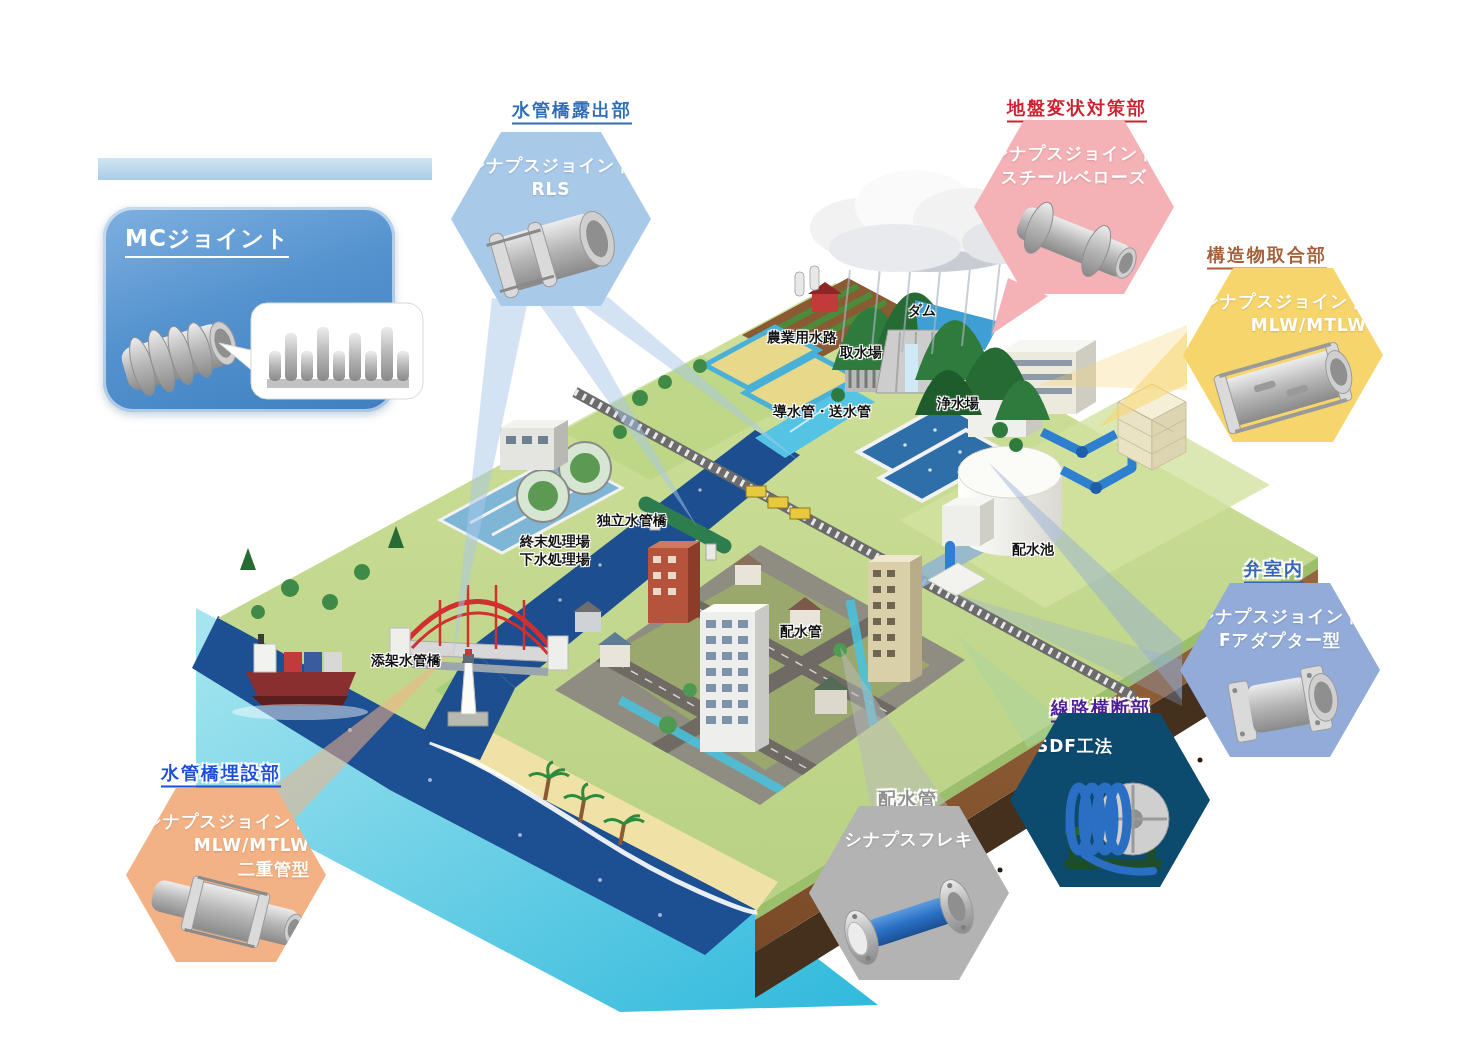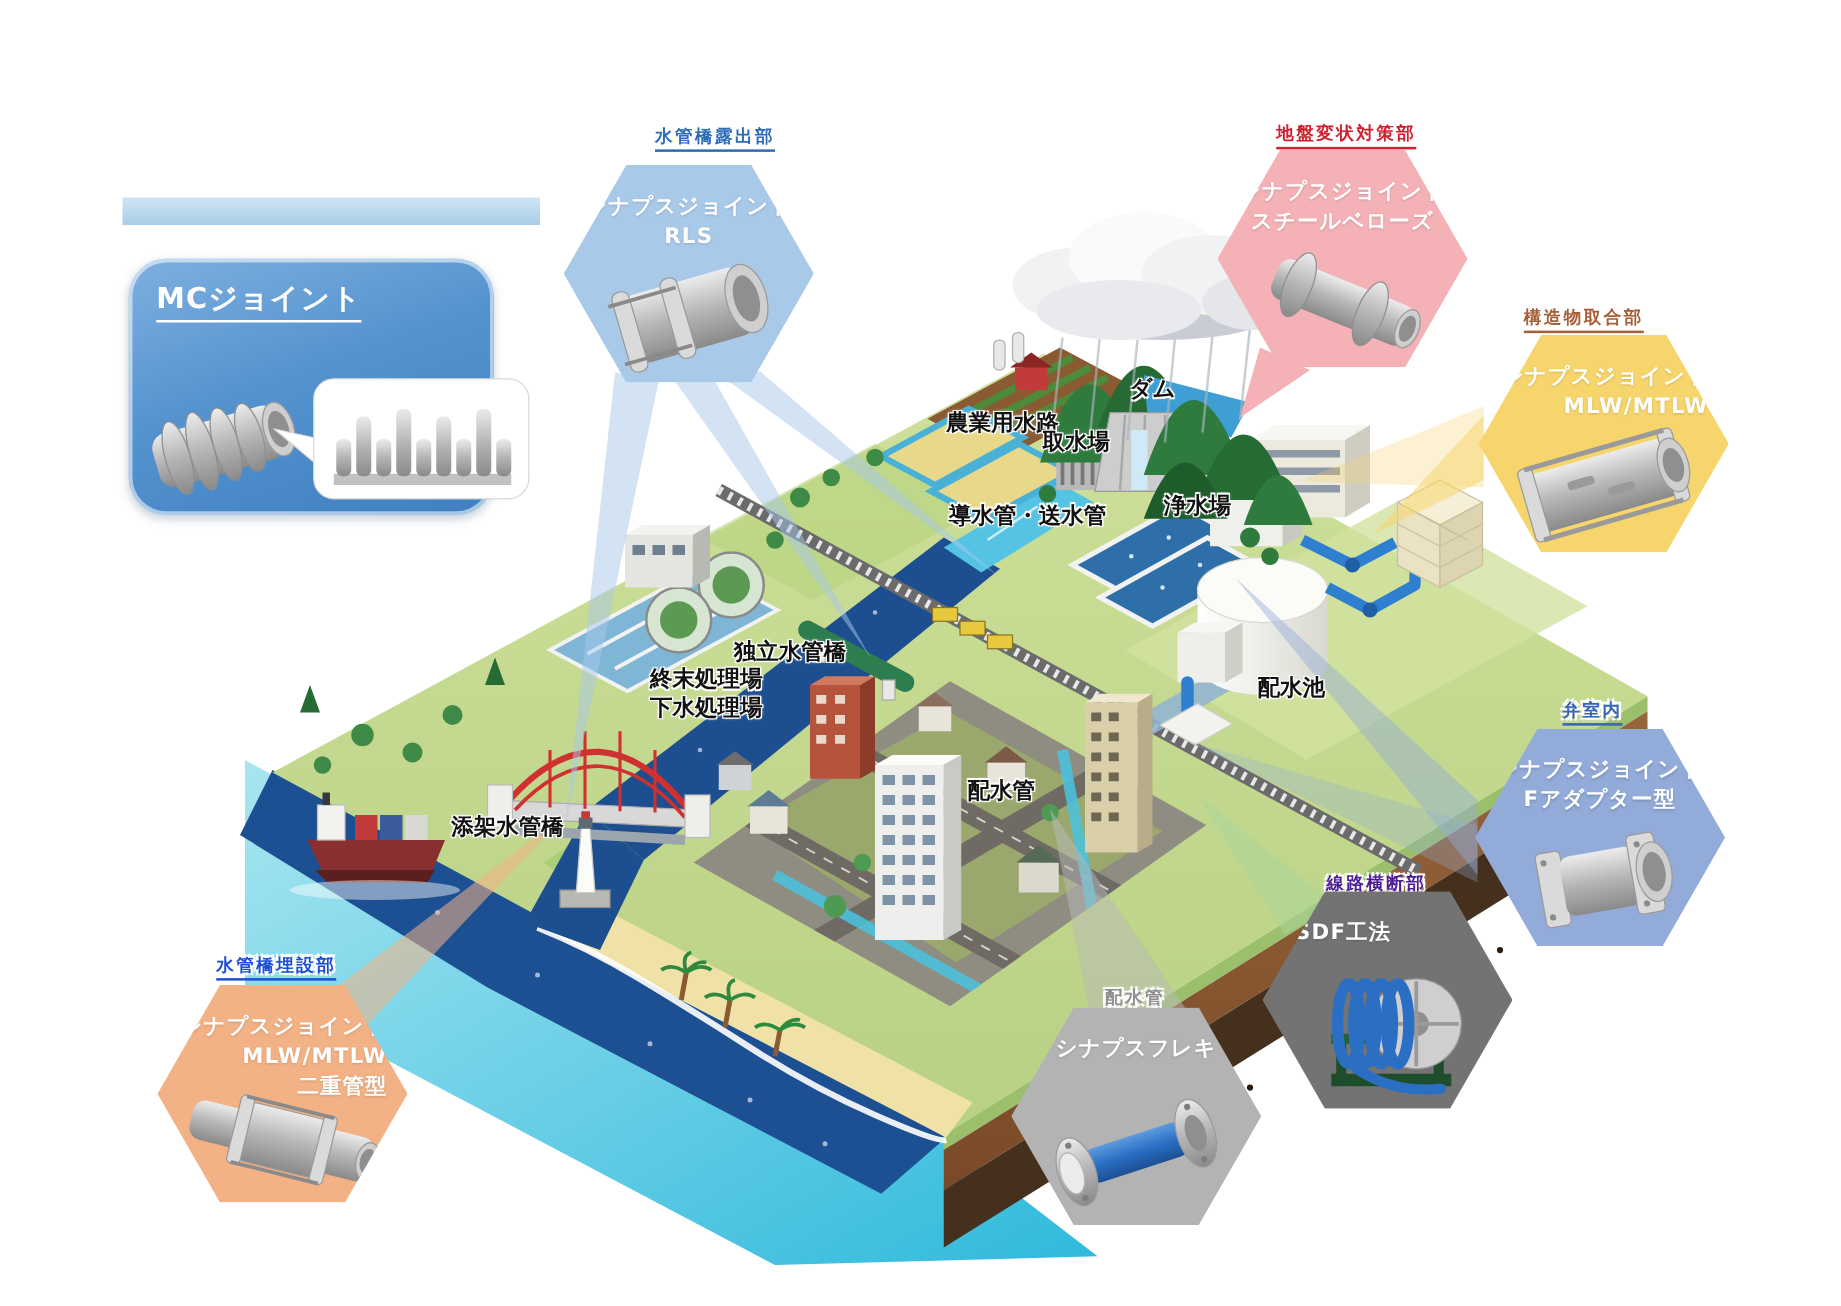--- a/index.html
+++ b/index.html
@@ -27,26 +27,26 @@
 
   
   .hexagon{position:absolute;width:200px;height:174px;
     clip-path:polygon(25% 0,75% 0,100% 50%,75% 100%,25% 100%,0 50%);}
   .hex-lines{position:absolute;left:0;top:22px;width:100%;text-align:center;color:#fff;
     font-weight:bold;font-size:17px;line-height:1.4;letter-spacing:1px;
     text-shadow:0 1px 2px rgba(0,0,0,.15);}
   .hex-lines.align-right{text-align:right;padding-right:16px;width:184px;}
   .hex-lines.align-left{text-align:left;padding-left:26px;width:174px;}
   .hex-product{position:absolute;left:50%;bottom:4px;transform:translateX(-50%);}
-  .hex-heading{position:absolute;transform:translate(-50%,-50%);font-size:14px;font-weight:bold;
+  .hex-heading{position:absolute;transform:translate(-50%,-50%);font-size:18px;font-weight:bold;
     letter-spacing:2px;white-space:nowrap;border-bottom:2px solid currentColor;padding-bottom:1px;
     text-shadow:-2px -2px 0 #fff,2px -2px 0 #fff,-2px 2px 0 #fff,2px 2px 0 #fff,0 0 4px #fff;}
 
   
-  .map-label{position:absolute;transform:translate(-50%,-50%);font-size:18px;font-weight:bold;color:#111;
+  .map-label{position:absolute;transform:translate(-50%,-50%);font-size:14px;font-weight:bold;color:#111;
     white-space:nowrap;
     text-shadow:-1px -1px 0 #fff,1px -1px 0 #fff,-1px 1px 0 #fff,1px 1px 0 #fff,0 0 3px #fff;}
   .map-label.two-line{transform:none;text-align:left;line-height:1.25;}
 </style>
 </head>
 <body>
 
 <div class="canvas">
 
   <svg class="map-art" width="1473" height="1045" viewBox="0 0 1473 1045">
@@ -562,21 +562,21 @@
         <ellipse cx="44" cy="0" rx="14" ry="24" fill="#cfcfcf" stroke="#9a9a9a"></ellipse>
         <ellipse cx="44" cy="0" rx="9" ry="16" fill="#8f8f8f"></ellipse>
         <circle cx="-42" cy="-22" r="2.5" fill="#8a8a8a"></circle>
           <circle cx="-42" cy="22" r="2.5" fill="#8a8a8a"></circle>
         <circle cx="34" cy="-24" r="2.5" fill="#8a8a8a"></circle>
           <circle cx="34" cy="24" r="2.5" fill="#8a8a8a"></circle>
       </g>
     </svg>
   </div>
 
-  <div class="hexagon" style="left:1010px;top:713px;background:#737373;">
+  <div class="hexagon" style="left:1010px;top:713px;background:#0c4a6e;">
     <div class="hex-lines align-left">
       <div>SDF工法</div>
     </div>
     <svg class="hex-product" width="150" height="112" viewBox="0 0 150 112">
       <g>
         <rect x="30" y="88" width="96" height="10" fill="#1e4d2b"></rect>
         <rect x="34" y="58" width="8" height="36" fill="#1e4d2b"></rect>
         <rect x="112" y="58" width="8" height="36" fill="#1e4d2b"></rect>
         <rect x="30" y="56" width="96" height="8" fill="#2a6038"></rect>
       </g>

